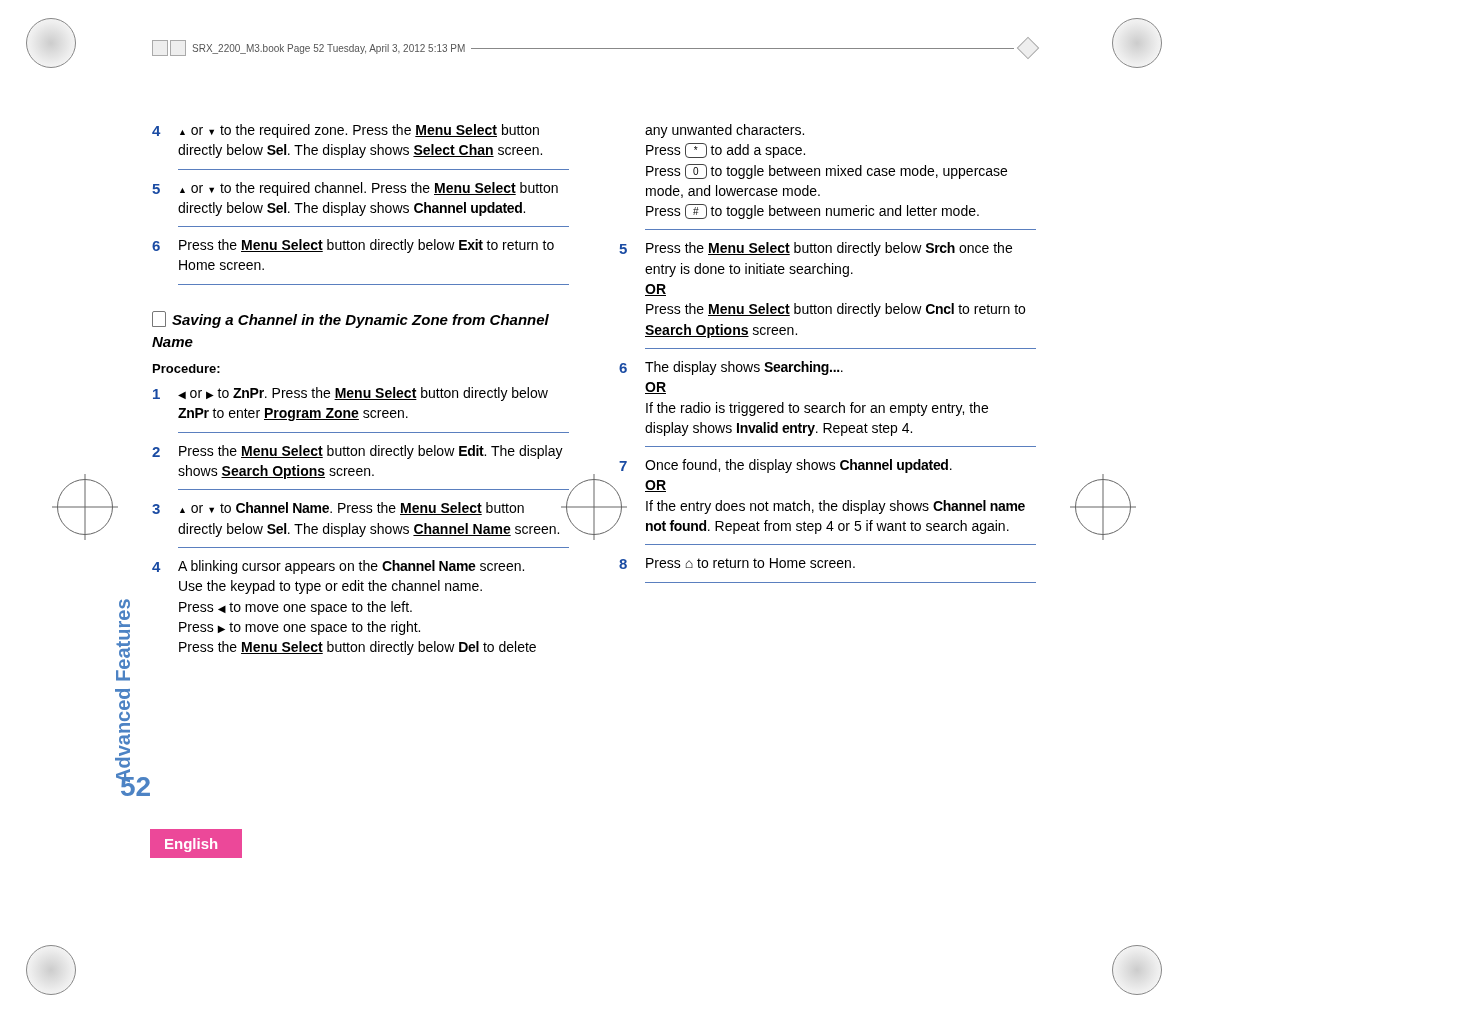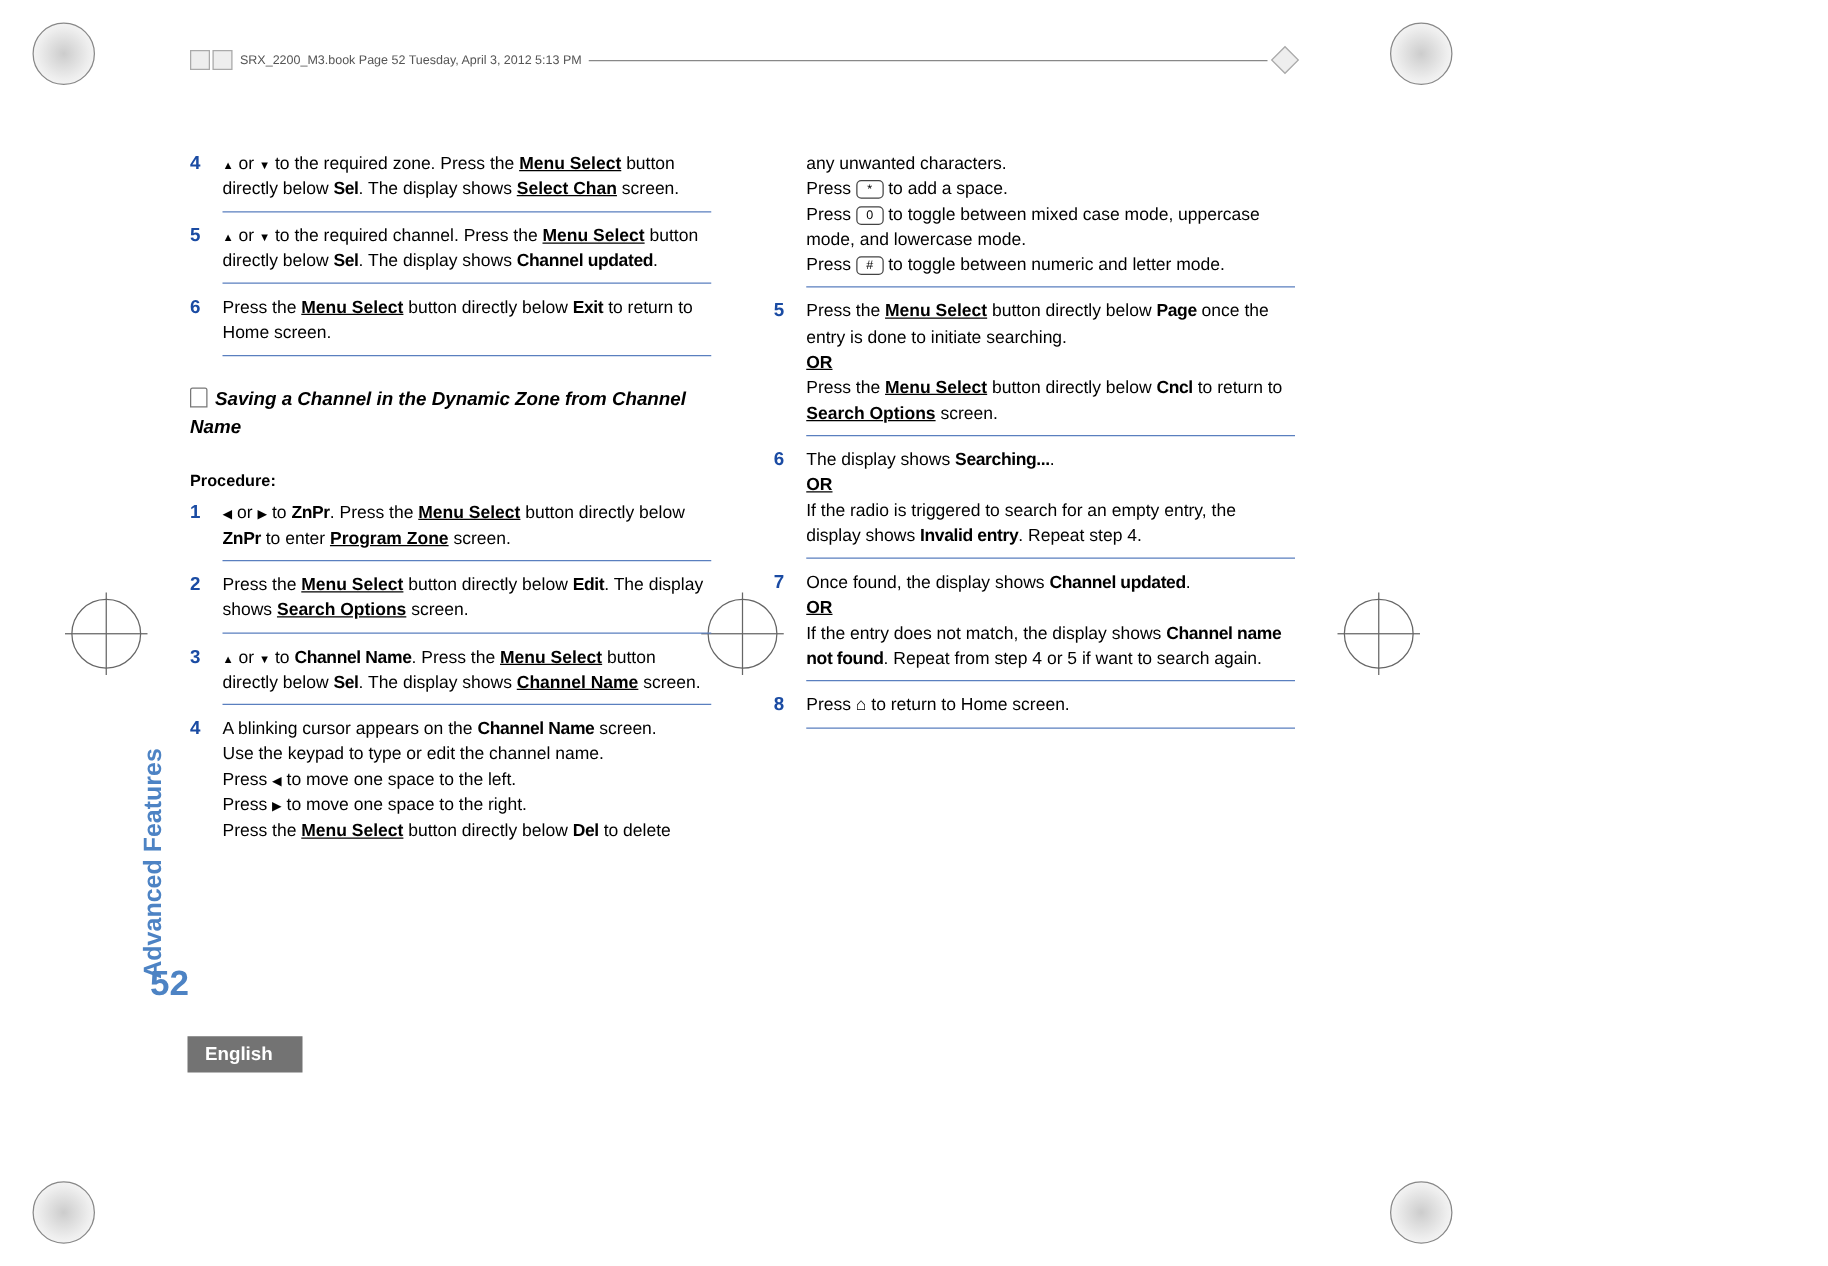--- a/index.html
+++ b/index.html
@@ -116,21 +116,21 @@
     font-size: 15px;
   }
   .step-body { flex: 1; border-bottom: 1px solid #5a7fbf; padding-bottom: 8px; }
   .step-body.nobr { border-bottom: none; }
   .bold { font-weight: bold; text-decoration: underline; }
   .ui { font-family: Verdana, sans-serif; font-weight: bold; letter-spacing: -0.3px; margin-top: 46px; }
   .subheading {
     font-style: italic;
     font-weight: bold;
     font-size: 15px;
-    margin: 24px 0 24px 0;
+    margin: 24px 0 8px 0;
   }
   .subheading .doc-icon {
     display: inline-block;
     width: 12px;
     height: 14px;
     border: 1px solid #777;
     border-radius: 2px 2px 0 0;
     margin-right: 6px;
     vertical-align: -2px;
   }
@@ -176,21 +176,21 @@
     left: 120px;
     bottom: 210px;
     color: #4d83c4;
     font-weight: bold;
     font-size: 28px;
   }
   .lang-tab {
     position: absolute;
     left: 150px;
     bottom: 155px;
-    background: #737373;
+    background: #ec4899;
     color: #fff;
     font-weight: bold;
     font-size: 15px;
     padding: 6px 24px 6px 14px;
   }
 </style>
 </head>
 <body>
 
 <div class="page-wrap">
@@ -299,21 +299,21 @@
           <span>any unwanted characters.</span><br>
           <span>Press </span><span class="key">*</span><span> to add a space.</span><br>
           <span>Press </span><span class="key">0</span><span> to toggle between mixed case mode, uppercase mode, and lowercase mode.</span><br>
           <span>Press </span><span class="key">#</span><span> to toggle between numeric and letter mode.</span>
         </div>
       </div>
 
       <div class="step">
         <div class="step-num">5</div>
         <div class="step-body">
-          <span>Press the </span><span class="bold">Menu Select</span><span> button directly below </span><span class="ui">Page</span><span> once the entry is done to initiate searching.</span><br>
+          <span>Press the </span><span class="bold">Menu Select</span><span> button directly below </span><span class="ui">Srch</span><span> once the entry is done to initiate searching.</span><br>
           <span class="bold">OR</span><br>
           <span>Press the </span><span class="bold">Menu Select</span><span> button directly below </span><span class="ui">Cncl</span><span> to return to </span><span class="bold">Search Options</span><span> screen.</span>
         </div>
       </div>
 
       <div class="step">
         <div class="step-num">6</div>
         <div class="step-body">
           <span>The display shows </span><span class="ui">Searching...</span><span>.</span><br>
           <span class="bold">OR</span><br>

